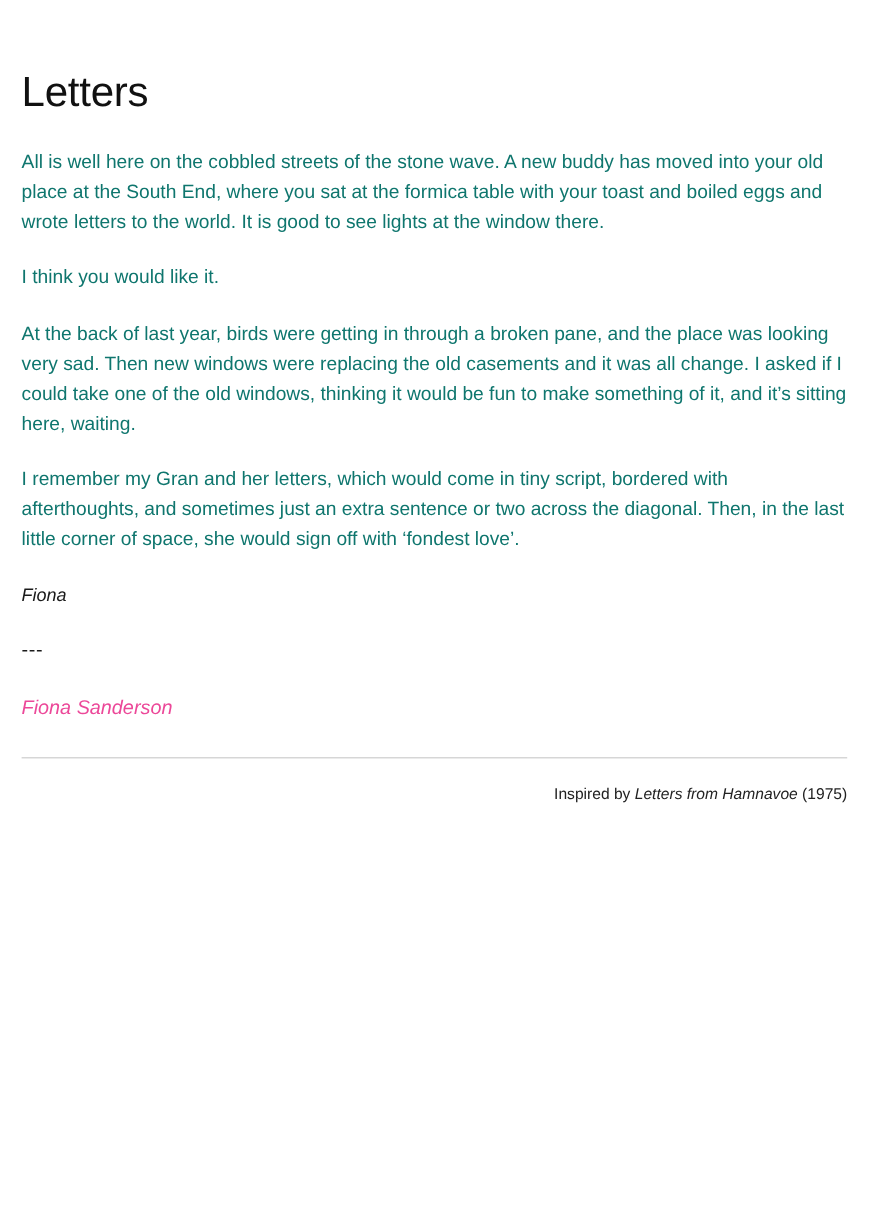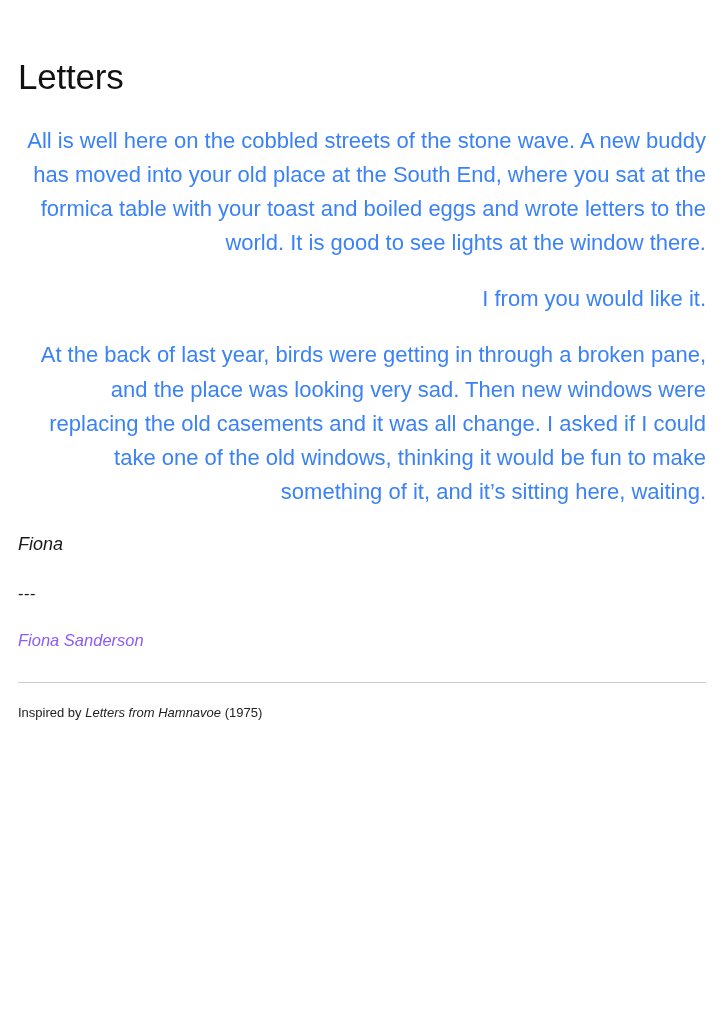--- a/index.html
+++ b/index.html
@@ -30,73 +30,74 @@
     letter-spacing: -0.2px;
     color: #111111;
   }
   .salutation {
     font-size: 16.5px;
     line-height: 1.5;
     margin: 0 0 24px 0;
     color: #1a1a1a;
   }
   .para {
-    font-size: 22px;
+    font-size: 16px;
     line-height: 1.55;
     margin: 0 0 22px 0;
-    color: #3b82f6;
-    text-align: right;
+    color: #0f766e;
   }
   .signature {
-    font-size: 18px;
+    font-size: 15px;
     font-style: italic;
     line-height: 1.55;
     margin: 0 0 22px 0;
     color: #1a1a1a;
   }
   .divider-text {
     font-size: 16.5px;
     line-height: 1.55;
     margin: 0 0 22px 0;
     color: #1a1a1a;
     letter-spacing: 0.5px;
   }
   .author {
     font-size: 16.5px;
     font-style: italic;
     line-height: 1.55;
     margin: 0 0 28px 0;
-    color: #8b5cf6;
+    color: #ec4899;
   }
   .hr {
     border: 0;
     border-top: 1px solid #cccccc;
     margin: 0 0 20px 0;
   }
   .footnote {
     font-size: 13px;
     line-height: 1.5;
     margin: 0;
     color: #222222;
+    text-align: right;
   }
   .footnote .src-title {
     font-style: italic;
   }
 </style>
 </head>
 <body>
 
 <div class="page">
 
   <h1 class="doc-title">Letters</h1>
 
 
   <p class="para">All is well here on the cobbled streets of the stone wave. A new buddy has moved into your old place at the South End, where you sat at the formica table with your toast and boiled eggs and wrote letters to the world. It is good to see lights at the window there.</p>
-  <p class="para">I from you would like it.</p>
+  <p class="para">I think you would like it.</p>
   <p class="para">At the back of last year, birds were getting in through a broken pane, and the place was looking very sad. Then new windows were replacing the old casements and it was all change. I asked if I could take one of the old windows, thinking it would be fun to make something of it, and it’s sitting here, waiting.</p>
+  <p class="para">I remember my Gran and her letters, which would come in tiny script, bordered with afterthoughts, and sometimes just an extra sentence or two across the diagonal. Then, in the last little corner of space, she would sign off with ‘fondest love’.</p>
 
   <p class="signature">Fiona</p>
 
   <p class="divider-text">---</p>
 
   <p class="author">Fiona Sanderson</p>
 
   <hr class="hr">
 
   <p class="footnote">

